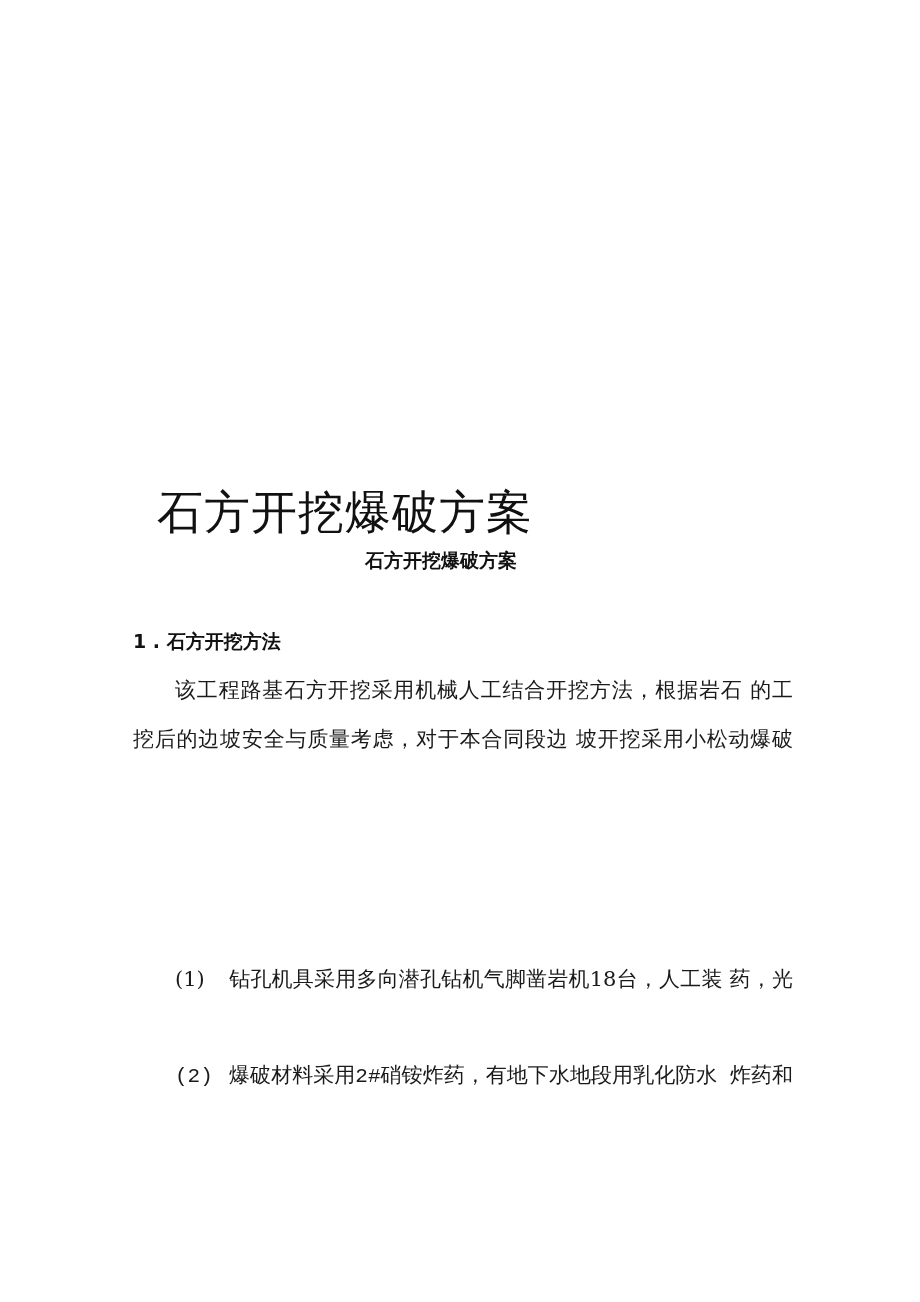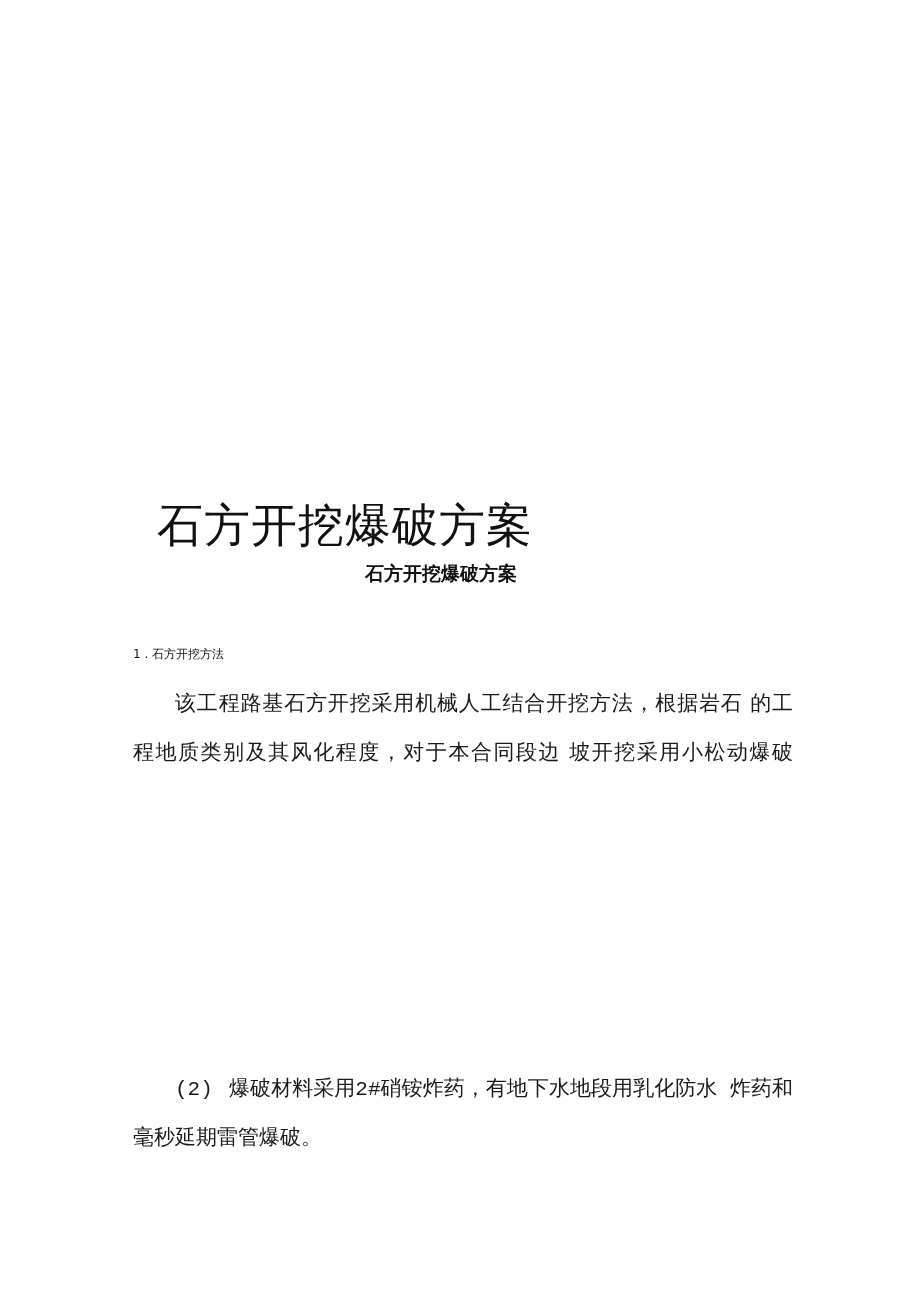--- a/index.html
+++ b/index.html
@@ -13,21 +13,20 @@
       position: relative;
       overflow: hidden;
       color: #111111;
     }
     .page {
       position: absolute;
       left: 0; top: 0;
       width: 920px;
       height: 968px;
       background: #ffffff;
-      margin-top: 13px;
     }
     .doc-title {
       position: absolute;
       left: 157px;
       top: 482px;
       font-family: "DejaVu Serif", "Liberation Serif", serif;
       font-size: 46px;
       line-height: 60px;
       font-weight: normal;
       letter-spacing: 1px;
@@ -43,23 +42,23 @@
       line-height: 28px;
       font-weight: bold;
       color: #111111;
       white-space: nowrap;
     }
     .section-heading {
       position: absolute;
       left: 133px;
       top: 627px;
       font-family: "DejaVu Sans", "Liberation Sans", sans-serif;
-      font-size: 12px;
+      font-size: 19px;
       line-height: 28px;
-      font-weight: normal;
+      font-weight: bold;
       color: #111111;
       white-space: nowrap;
     }
     .para {
       position: absolute;
       left: 133px;
       width: 660px;
       font-family: "DejaVu Serif", "Liberation Serif", serif;
       font-size: 21px;
       line-height: 48.5px;
@@ -94,24 +93,24 @@
 <div class="page">
 
   <div class="doc-title">石方开挖爆破方案</div>
 
   <div class="doc-subtitle">石方开挖爆破方案</div>
 
   <div class="section-heading">1 . 石方开挖方法</div>
 
   <div class="para p1">
     <span class="line indent">该工程路基石方开挖采用机械人工结合开挖方法，根据岩石  的工</span>
-    <span class="line">程地质类别及其风化程度，对于本合同段边  坡开挖采用小松动爆破</span>
+    <span class="line">挖后的边坡安全与质量考虑，对于本合同段边  坡开挖采用小松动爆破</span>
   </div>
 
   <div class="para p2">
+    <span class="line indent"><span class="enum">(1)</span><span>钻孔机具采用多向潜孔钻机气脚凿岩机18台，人工装  药，光</span></span>
   </div>
 
   <div class="para p3">
     <span class="line indent"><span class="enum">(2)</span><span>爆破材料采用2#硝铵炸药，有地下水地段用乳化防水  炸药和</span></span>
-    <span class="line last">毫秒延期雷管爆破。</span>
   </div>
 
 </div>
 
 </body></html>

